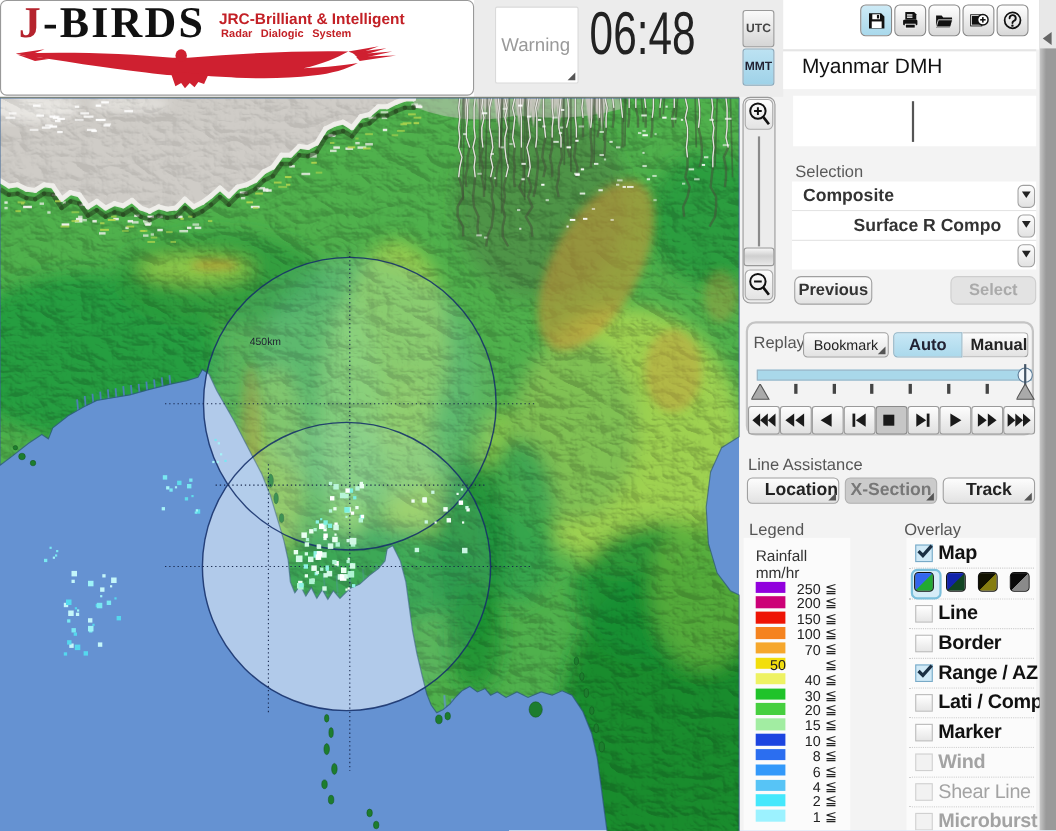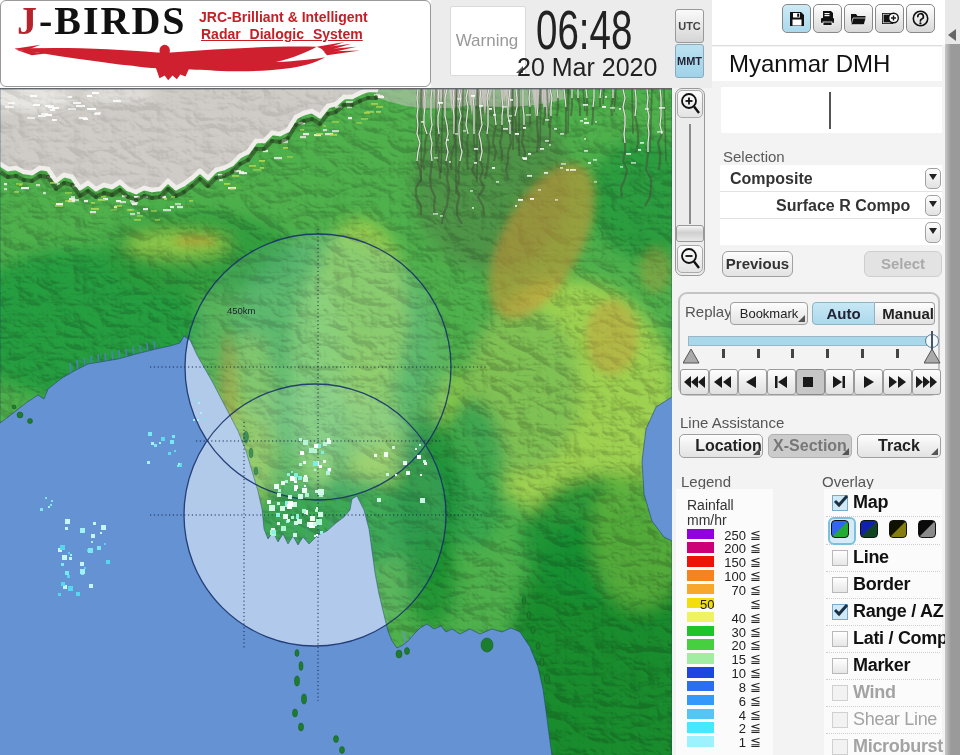--- a/index.html
+++ b/index.html
@@ -772,39 +772,38 @@
 <div class="abs" style="left:676px;top:225px;width:28px;height:17px;background:linear-gradient(#f5f5f5,#cfcfcf 45%,#e8e8e8);border:1px solid #999;border-radius:3px;box-sizing:border-box;"></div>
 <div class="abs" style="left:677px;top:245px;width:26px;height:28px;background:linear-gradient(#fdfdfd,#e3e3e3);border:1px solid #aaa;border-radius:5px;box-sizing:border-box;"></div>
 <svg class="abs" style="left:679px;top:247px;" width="22" height="24">
       <circle cx="10" cy="9" r="7" fill="none" stroke="#111" stroke-width="1.8"></circle>
       <line x1="6.5" y1="9" x2="13.5" y2="9" stroke="#111" stroke-width="1.8"></line>
       <line x1="15" y1="14.5" x2="20" y2="21" stroke="#111" stroke-width="2.4"></line>
     </svg>
   <div class="abs" style="left:0;top:0;width:429px;height:85px;background:#fff;border:1px solid #999;border-radius:6px;"></div>
   <div class="abs" style="left:17px;top:-3px;font-family:'Liberation Serif',serif;font-weight:bold;font-size:40px;color:#111;letter-spacing:2px;"><span style="color:#b5232d;">J</span>-BIRDS</div>
   <div class="abs" style="left:199px;top:9px;font-size:14px;font-weight:bold;color:#c32026;white-space:nowrap;">JRC-Brilliant &amp; Intelligent</div>
-  <div class="abs" style="left:201px;top:26px;font-size:14px;font-weight:bold;color:#c32026;word-spacing:5px;white-space:nowrap;text-decoration:underline;">Radar Dialogic System</div>
+  <div class="abs" style="left:201px;top:26px;font-size:10px;font-weight:bold;color:#c32026;word-spacing:5px;white-space:nowrap;">Radar Dialogic System</div>
 <svg class="abs" style="left:11px;top:41px;" width="356" height="44" viewBox="0 0 410 46" preserveAspectRatio="none">
 <g fill="#cf2030">
 <path d="M4,8 C60,6 120,8 168,12 L184,12 C240,8 300,5 352,6 C340,12 325,18 305,22 C330,21 350,19 362,17 C350,23 335,27 315,29 C290,32 260,32 235,31 C220,30 205,30 195,29 C180,29 160,29 140,26 C100,22 50,15 4,8 Z"></path>
 <path d="M4,8 L34,4 L20,9 Z"></path>
 <path d="M4,8 L38,8 L22,12 Z"></path>
 <path d="M5,9 L40,13 L24,15 Z"></path>
 <path d="M352,6 L384,1 L360,9 Z"></path>
 <path d="M356,7 L392,3 L362,11 Z"></path>
 <path d="M358,9 L398,6 L364,13 Z"></path>
 <path d="M360,11 L402,10 L364,15 Z"></path>
 <circle cx="177" cy="10" r="6"></circle>
 <path d="M166,26 L206,27 L201,37 L195,35 L191,40 L186,36 L181,41 L177,36 L171,39 Z"></path>
 </g>
 </svg>
   <div class="abs fold" style="left:450px;top:6px;width:74px;height:68px;background:#fff;border:1px solid #dadada;border-radius:2px;"></div>
   <div class="abs" style="left:450px;top:31px;width:74px;text-align:center;font-size:17px;color:#999;">Warning</div>
   <div class="abs" style="left:536px;top:-2px;font-size:55px;color:#222;transform:scaleX(0.70);transform-origin:0 0;white-space:nowrap;">06:48</div>
-  <div class="abs" style="left:517px;top:53px;font-size:25px;color:#222;white-space:nowrap;">20 Mar 2020</div>
   <div class="abs" style="left:675px;top:9px;width:29px;height:34px;background:linear-gradient(#fafafa,#d5d5d5);border:1px solid #999;border-radius:3px;box-sizing:border-box;text-align:center;line-height:32px;font-size:11px;font-weight:bold;color:#444;">UTC</div>
   <div class="abs" style="left:675px;top:44px;width:29px;height:34px;background:linear-gradient(#bce2f2,#9fd2e8);border:1px solid #8aa9bb;border-radius:3px;box-sizing:border-box;text-align:center;line-height:32px;font-size:11px;font-weight:bold;color:#223;">MMT</div>
 <div class="abs" style="left:782px;top:4px;width:29px;height:29px;background:linear-gradient(#cdeaf6,#a9d9ec);border:1px solid #888;border-radius:5px;box-sizing:border-box;"></div>
 <svg class="abs" style="left:787px;top:9px;" width="19" height="19" viewBox="0 0 19 19">
       <path d="M3,3 h11 l3,3 v11 h-14 z" fill="#111"></path>
       <rect x="6" y="4" width="7" height="4.5" fill="#fff"></rect>
       <rect x="10.2" y="4.6" width="2" height="3.2" fill="#111"></rect>
       <rect x="5.5" y="10.5" width="9" height="6" fill="#fff"></rect>
     </svg>
 <div class="abs" style="left:813px;top:4px;width:29px;height:29px;background:linear-gradient(#ffffff,#d8d8d8);border:1px solid #888;border-radius:5px;box-sizing:border-box;"></div>
@@ -828,21 +827,21 @@
       <rect x="11" y="8.3" width="5" height="1.4" fill="#111"></rect>
       <rect x="12.8" y="6.5" width="1.4" height="5" fill="#111"></rect>
     </svg>
 <div class="abs" style="left:906px;top:4px;width:29px;height:29px;background:linear-gradient(#ffffff,#d8d8d8);border:1px solid #888;border-radius:5px;box-sizing:border-box;"></div>
 <svg class="abs" style="left:911px;top:9px;" width="19" height="19" viewBox="0 0 19 19">
       <circle cx="9.5" cy="9.5" r="7.2" fill="none" stroke="#111" stroke-width="1.6"></circle>
       <path d="M6.8,7.6 A2.8,2.8 0 1 1 10.4,10.2 Q9.4,10.8 9.4,12" fill="none" stroke="#111" stroke-width="1.7" stroke-linecap="round"></path>
       <circle cx="9.4" cy="14.3" r="1.1" fill="#111"></circle>
     </svg>
   <div class="abs" style="left:712px;top:47px;width:230px;height:34px;background:#fff;"></div>
-  <div class="abs" style="left:729px;top:50px;font-size:24px;color:#111;white-space:nowrap;">Myanmar DMH</div>
+  <div class="abs" style="left:729px;top:50px;font-size:19px;color:#111;white-space:nowrap;">Myanmar DMH</div>
   <div class="abs" style="left:721px;top:87px;width:221px;height:46px;background:#fff;"></div>
   <div class="abs" style="left:829px;top:92px;width:2px;height:37px;background:#555;"></div>
   <div class="abs" style="left:723px;top:148px;font-size:15px;color:#5a5a5a;">Selection</div>
   <div class="abs" style="left:720px;top:165px;width:222px;height:26px;background:#fff;border-bottom:1px solid #e2e2e2;"></div>
   <div class="abs" style="left:720px;top:192px;width:222px;height:26px;background:#fff;border-bottom:1px solid #e2e2e2;"></div>
   <div class="abs" style="left:720px;top:219px;width:222px;height:26px;background:#fff;"></div>
   <div class="abs" style="left:730px;top:170px;font-size:16px;font-weight:bold;color:#333;">Composite</div>
   <div class="abs" style="left:776px;top:197px;font-size:16px;font-weight:bold;color:#333;">Surface R Compo</div>
   <div class="abs btn" style="left:925px;top:168px;width:16px;height:21px;"></div>
   <div class="abs" style="left:929px;top:174px;width:0;height:0;border-left:4px solid transparent;border-right:4px solid transparent;border-top:6px solid #222;"></div>

